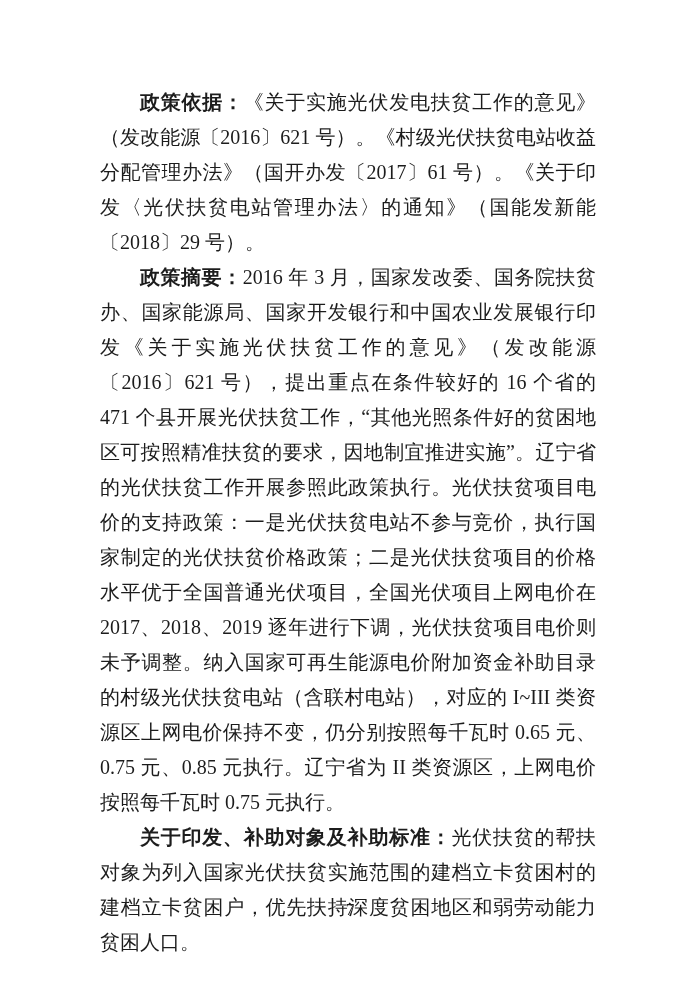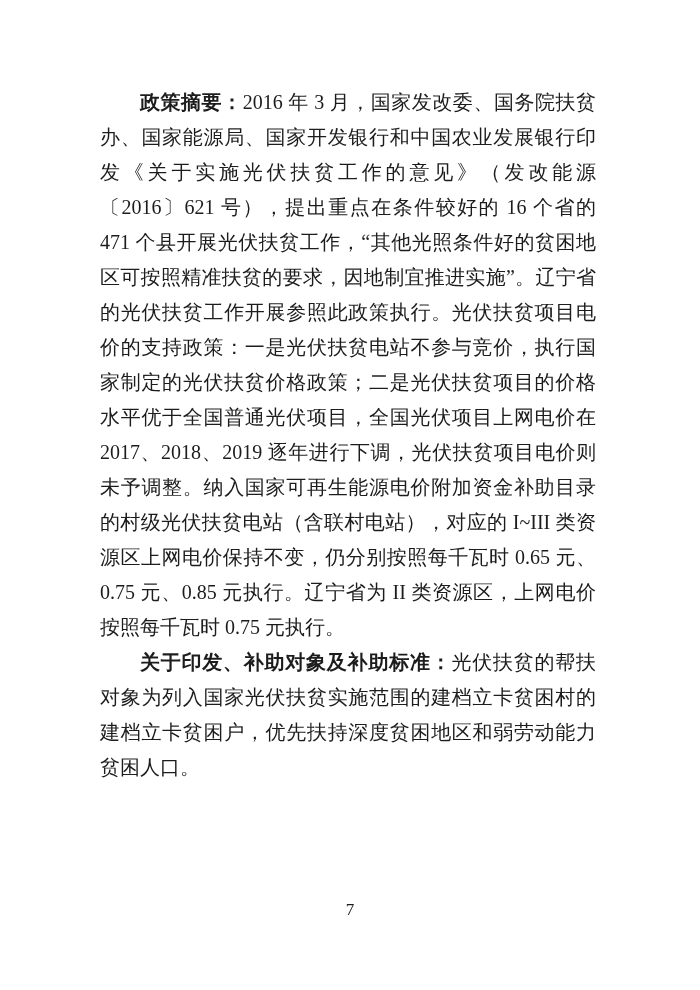--- a/index.html
+++ b/index.html
@@ -53,20 +53,21 @@
     color: #1c1c1c;
   }
 </style>
 </head>
 <body>
 
 <div class="page">
   <div class="content">
 
 
+    <p class="para"><span class="lead">政策依据：</span><span>《关于实施光伏发电扶贫工作的意见》（发改能源〔2016〕621 号）。《村级光伏扶贫电站收益分配管理办法》（国开办发〔2017〕61 号）。《关于印发〈光伏扶贫电站管理办法〉的通知》（国能发新能〔2018〕29 号）。</span></p>
 
     <p class="para"><span class="lead">政策摘要：</span><span>2016 年 3 月，国家发改委、国务院扶贫办、国家能源局、国家开发银行和中国农业发展银行印发《关于实施光伏扶贫工作的意见》（发改能源〔2016〕621 号），提出重点在条件较好的 16 个省的 471 个县开展光伏扶贫工作，“其他光照条件好的贫困地区可按照精准扶贫的要求，因地制宜推进实施”。辽宁省的光伏扶贫工作开展参照此政策执行。光伏扶贫项目电价的支持政策：一是光伏扶贫电站不参与竞价，执行国家制定的光伏扶贫价格政策；二是光伏扶贫项目的价格水平优于全国普通光伏项目，全国光伏项目上网电价在 2017、2018、2019 逐年进行下调，光伏扶贫项目电价则未予调整。纳入国家可再生能源电价附加资金补助目录的村级光伏扶贫电站（含联村电站），对应的 I~III 类资源区上网电价保持不变，仍分别按照每千瓦时 0.65 元、0.75 元、0.85 元执行。辽宁省为 II 类资源区，上网电价按照每千瓦时 0.75 元执行。</span></p>
 
     <p class="para"><span class="lead">关于印发、补助对象及补助标准：</span><span>光伏扶贫的帮扶对象为列入国家光伏扶贫实施范围的建档立卡贫困村的建档立卡贫困户，优先扶持深度贫困地区和弱劳动能力贫困人口。</span></p>
 
   </div>
 
   <div class="footer">
     <span class="pagenum">7</span>
   </div>

